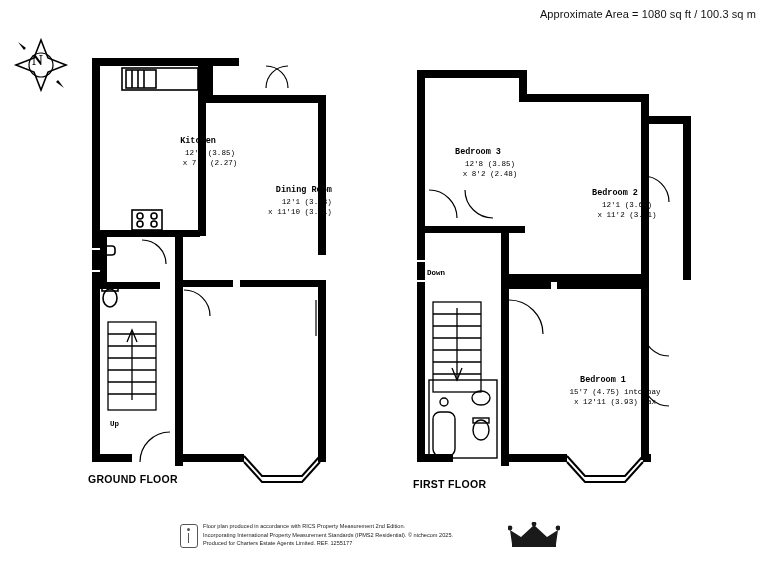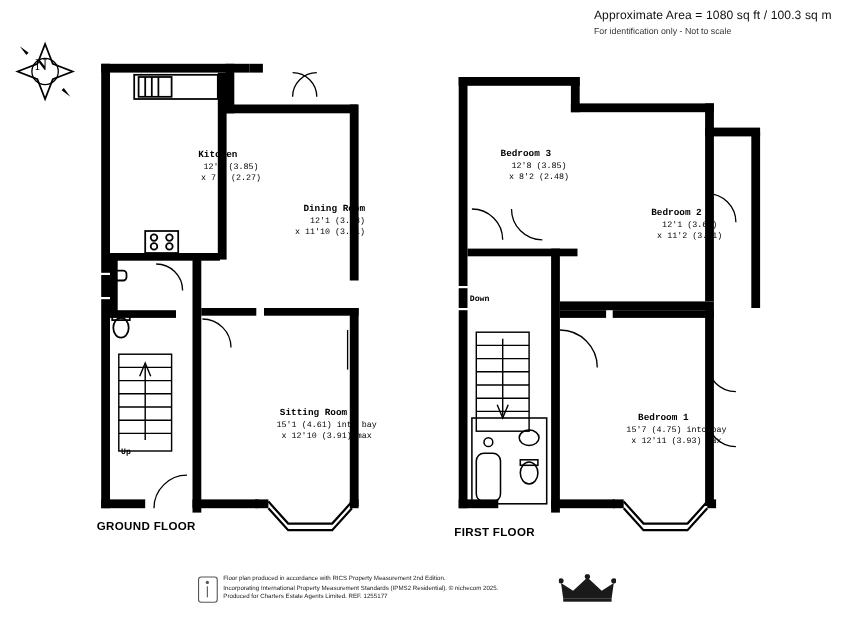--- a/index.html
+++ b/index.html
@@ -136,21 +136,20 @@
     top: 0px;
   }
 </style>
 </head>
 <body>
 
 <div class="root">
 
   <div class="header">
     <div class="area">Approximate Area = 1080 sq ft / 100.3 sq m</div>
-    <div class="note">For identification only - Not to scale</div>
   </div>
 
   <div class="compass">
     <svg width="62" height="62" viewBox="0 0 62 62">
       <polygon points="31,6 38,24 56,31 38,38 31,56 24,38 6,31 24,24" fill="none" stroke="#000" stroke-width="1.6"></polygon>
       <polygon points="8,8 16,14 14,16" fill="#000"></polygon>
       <polygon points="54,54 46,48 48,46" fill="#000"></polygon>
       <circle cx="31" cy="31" r="12" fill="none" stroke="#000" stroke-width="1.2"></circle>
     </svg>
     <div class="n">N</div>
@@ -246,27 +245,22 @@
       <span class="dim">12'8 (3.85)</span>
       <span class="dim">x 7'5 (2.27)</span>
     </div>
 
     <div class="label" style="left:208px; top:135px; transform:translateX(-50%);text-align:right;">
       <span class="name">Dining Room</span>
       <span class="dim">12'1 (3.68)</span>
       <span class="dim">x 11'10 (3.61)</span>
     </div>
 
-    <div class="label" style="left:205px; top:320px; transform:translateX(-50%);">
-      <span class="name">Sitting Room</span>
-      <span class="dim">15'1 (4.61) into bay</span>
-      <span class="dim">x 12'10 (3.91) max</span>
-    </div>
-
-    <div class="small-cap" style="left:30px; top:358px;">Up</div>
+
+    <div class="small-cap" style="left:30px; top:370px;">Up</div>
   </div>
 
   <div class="floor-title" style="left:88px; top:473px;">GROUND FLOOR</div>
 
   <div class="plan" style="left:405px; top:50px; width:300px; height:440px;">
 
     <svg width="300" height="450" viewBox="0 0 300 450">
       <g fill="#000">
 
         <rect x="12" y="20" width="110" height="8"></rect>
@@ -327,21 +321,21 @@
         <path d="M24 140 A28 28 0 0 1 52 168"></path>
         <path d="M60 140 A28 28 0 0 0 88 168"></path>
         <path d="M104 250 A34 34 0 0 1 138 284"></path>
         <path d="M238 280 A26 26 0 0 0 264 306"></path>
         <path d="M238 330 A26 26 0 0 0 264 356"></path>
         <path d="M238 126 A26 26 0 0 1 264 152"></path>
       </g>
     </svg>
 
     
-    <div class="label" style="left:73px; top:85px; transform:translateX(-50%);">
+    <div class="label" style="left:73px; top:97px; transform:translateX(-50%);">
       <span class="name">Bedroom 3</span>
       <span class="dim">12'8 (3.85)</span>
       <span class="dim">x 8'2 (2.48)</span>
     </div>
 
     <div class="label" style="left:210px; top:138px; transform:translateX(-50%);">
       <span class="name">Bedroom 2</span>
       <span class="dim">12'1 (3.68)</span>
       <span class="dim">x 11'2 (3.41)</span>
     </div>

